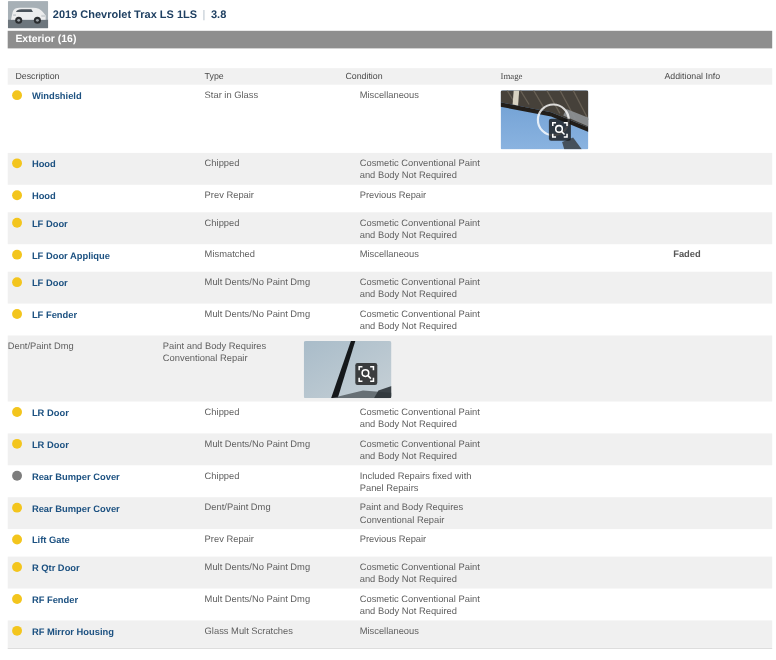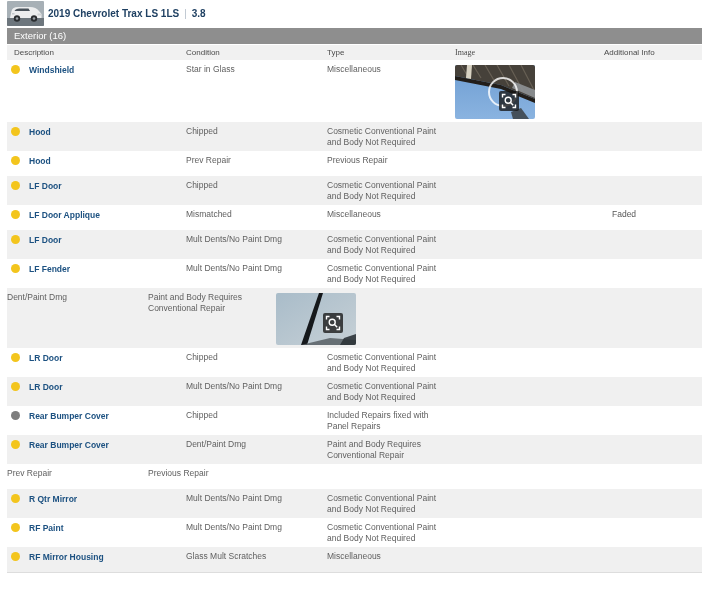--- a/index.html
+++ b/index.html
@@ -12,44 +12,44 @@
     overflow:hidden; border-radius:1px; cursor:pointer; }
   .vehicle-title { position:absolute; left:48px; top:0; height:27px; line-height:27px;
     font-size:10px; font-weight:bold; color:var(--title-navy,#1f4062); }
   .vehicle-title .sep { color:#b6c0ca; font-weight:normal; padding:0 5px; }
 
   
   .navy-bar { height:16px; line-height:16px; background:var(--navy,#1e3c5e);
     color:#fff; font-size:9.5px; font-weight:bold; padding-left:7px; }
   .section { margin:1px 3px 0 7px; }
   .gray-bar { height:16px; line-height:16px; background:var(--bar-gray,#8e8e8e);
-    color:#fff; font-size:9.5px; font-weight:normal; padding-left:7px; cursor:pointer; }
+    color:#fff; font-size:9.5px; font-weight:bold; padding-left:7px; cursor:pointer; }
 
   
   .thead { display:flex; height:15px; line-height:15px; background:var(--thead-bg,#f1f1f1);
-    margin-top:1px; font-size:8px; color:var(--header-text,#4a4a4a);align-items:flex-end; }
+    margin-top:18px; font-size:8px; color:var(--header-text,#4a4a4a);align-items:flex-end; }
   .cell { flex:none; }
   .c-desc { width:179px; padding-left:7px; }
   .c-cond { width:141px; }
   .c-type { width:128px; padding-right:6px; }
   .c-img  { width:149px;font-family:Liberation Serif, serif; }
   .c-addl { width:95px;  }
 
   .row { display:flex; align-items:flex-start; padding:4px 0 3px 0; min-height:25px;
     font-size:8.5px; line-height:11px; color:var(--text-gray,#5f5f5f); }
   .row.stripe { background:var(--row-stripe,#f0f0f0); }
   .tbody { border-bottom:1px solid #ddd; }
 
   .row .c-desc { display:flex; align-items:flex-start; padding-left:4px; }
   .dot { flex:none; width:9px; height:9px; border-radius:50%; margin:1px 9px 0 0; }
   .dot-yellow { background:var(--dot-yellow,#f3c51d); }
   .dot-gray   { background:var(--dot-gray,#7d7d7d); }
   .desc-link { color:var(--link-blue,#1c5181); font-weight:bold; text-decoration:none;
     cursor:pointer; padding-top:1px; }
-  .row .c-addl { padding-left:8px; color:#565656; }
+  .row .c-addl { padding-left:8px; color:#565656;font-weight:bold; }
 
   .photo-thumb { position:relative; width:80px; display:block; border-radius:2px;
     overflow:hidden; cursor:pointer; margin-top:1px; }
   .photo-thumb svg { display:block; }
 </style>
 </head>
 <body>
 
 <div class="page">
 
@@ -75,22 +75,22 @@
 
 
   <div class="section">
     <div class="gray-bar">
       <span>Exterior (16)</span>
     </div>
 
     <div class="table">
       <div class="thead">
         <div class="cell c-desc">Description</div>
+        <div class="cell c-type">Type</div>
         <div class="cell c-cond">Condition</div>
-        <div class="cell c-type">Type</div>
         <div class="cell c-img">Image</div>
         <div class="cell c-addl">Additional Info</div>
       </div>
       <div class="tbody">
   <div class="row">
     <div class="cell c-desc">
       <span class="dot dot-yellow"></span>
       <a class="desc-link">Windshield</a>
     </div>
     <div class="cell c-cond">Star in Glass</div>
@@ -263,41 +263,45 @@
       <span class="dot dot-yellow"></span>
       <a class="desc-link">Rear Bumper Cover</a>
     </div>
     <div class="cell c-cond">Dent/Paint Dmg</div>
     <div class="cell c-type">Paint and Body Requires Conventional Repair</div>
     <div class="cell c-img"></div>
     <div class="cell c-addl"></div>
   </div>
 
   <div class="row">
+    <div class="cell c-desc">
+      <span class="dot dot-yellow"></span>
+      <a class="desc-link">Lift Gate</a>
+    </div>
     <div class="cell c-cond">Prev Repair</div>
     <div class="cell c-type">Previous Repair</div>
     <div class="cell c-img"></div>
     <div class="cell c-addl"></div>
   </div>
 
   <div class="row stripe">
     <div class="cell c-desc">
       <span class="dot dot-yellow"></span>
-      <a class="desc-link">R Qtr Mirror</a>
-    </div>
-    <div class="cell c-cond">Mult Dents/No Paint Dmg</div>
-    <div class="cell c-type">Cosmetic Conventional Paint and Body Not Required</div>
-    <div class="cell c-img"></div>
-    <div class="cell c-addl"></div>
-  </div>
-
-  <div class="row">
-    <div class="cell c-desc">
-      <span class="dot dot-yellow"></span>
-      <a class="desc-link">RF Paint</a>
+      <a class="desc-link">R Qtr Door</a>
+    </div>
+    <div class="cell c-cond">Mult Dents/No Paint Dmg</div>
+    <div class="cell c-type">Cosmetic Conventional Paint and Body Not Required</div>
+    <div class="cell c-img"></div>
+    <div class="cell c-addl"></div>
+  </div>
+
+  <div class="row">
+    <div class="cell c-desc">
+      <span class="dot dot-yellow"></span>
+      <a class="desc-link">RF Fender</a>
     </div>
     <div class="cell c-cond">Mult Dents/No Paint Dmg</div>
     <div class="cell c-type">Cosmetic Conventional Paint and Body Not Required</div>
     <div class="cell c-img"></div>
     <div class="cell c-addl"></div>
   </div>
 
   <div class="row stripe">
     <div class="cell c-desc">
       <span class="dot dot-yellow"></span>

